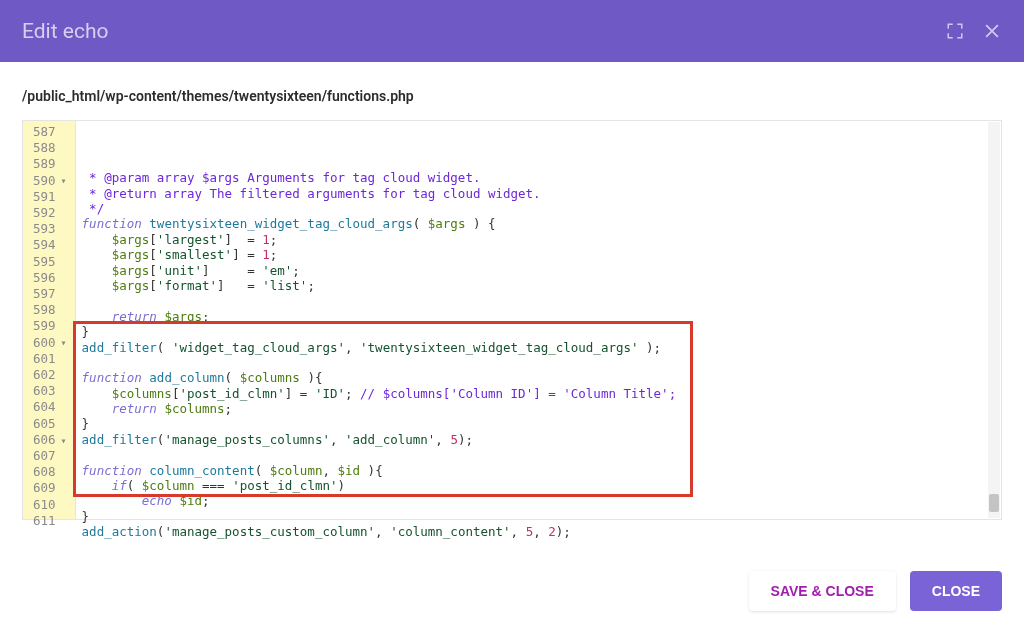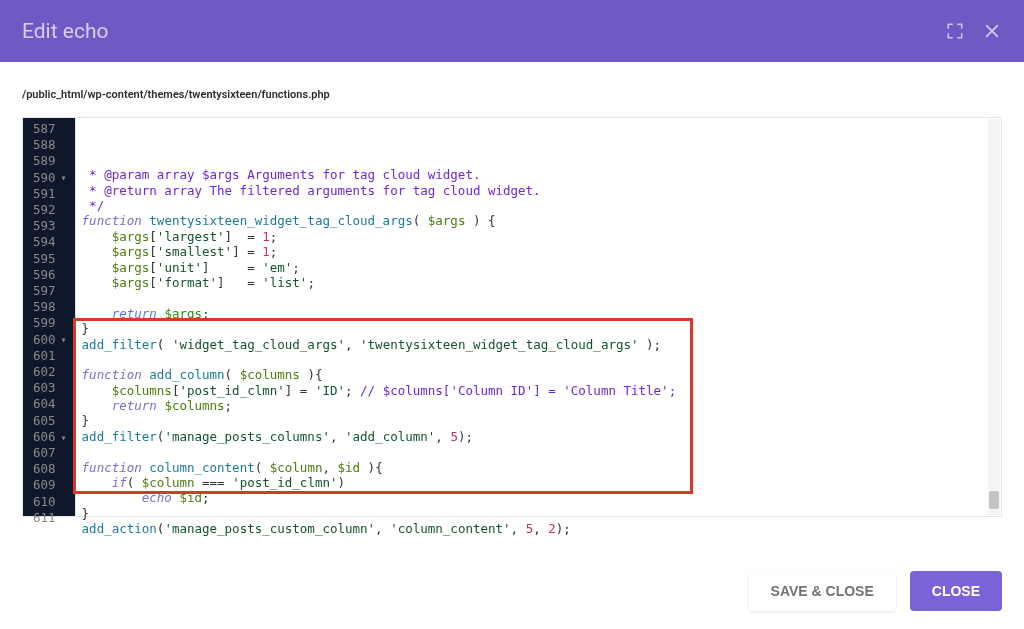--- a/index.html
+++ b/index.html
@@ -31,39 +31,39 @@
   .titlebar-icon {
     color: #cfc7ea;
     cursor: pointer;
     display: flex;
     align-items: center;
   }
   .content-area {
     padding: 26px 22px 0 22px;
   }
   .filepath {
-    font-size: 11px;
+    font-size: 14px;
     font-weight: 600;
     color: #2c2c2c;
     margin-bottom: 16px;
   }
   .editor-wrap {
     border: 1px solid #e4e4e4;
     position: relative;
     height: 400px;
   }
   .editor {
     display: flex;
     font-family: "Consolas", "Monaco", monospace;
     font-size: 12.5px;
     line-height: 15.4px;
     height: 100%;
   }
   .gutter {
-    background: #0f172a;
+    background: #fef9c3;
     color: #8a8a8a;
     text-align: right;
     padding: 3px 8px 3px 10px;
     user-select: none;
     border-right: 1px solid #e4e4e4;
     min-width: 52px;
   }
   .gutter-line { white-space: pre; }
   .fold {
     color: #8a8a8a;
@@ -118,21 +118,21 @@
   .btn {
     padding: 12px 22px;
     font-size: 14px;
     font-weight: 600;
     border-radius: 4px;
     cursor: pointer;
     border: none;
   }
   .btn-secondary {
     background: #fff;
-    color: #737373;
+    color: #a21caf;
     box-shadow: 0 1px 3px rgba(0,0,0,0.12);
   }
   .btn-primary {
     background: #7a63d6;
     color: #fff;
   }
 </style>
 </head>
 <body>
 

